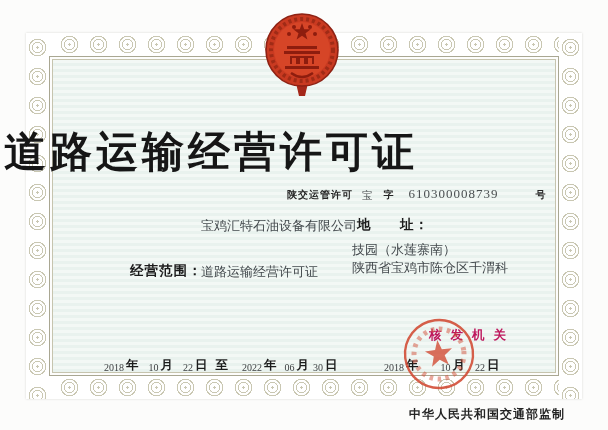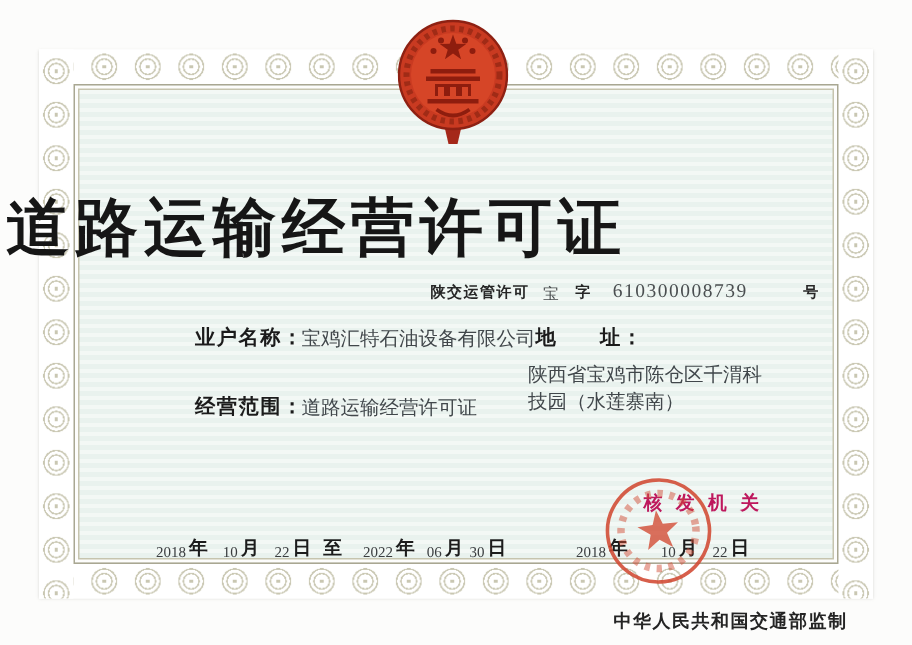--- a/index.html
+++ b/index.html
@@ -111,30 +111,29 @@
   <div class="title2">道路运输经营许可证</div>
 
   <div class="license-line">
     <span class="prefix">陕交运管许可</span>
     <span class="region">宝</span>
     <span class="zi">字</span>
     <span class="number">610300008739</span>
     <span class="suffix">号</span>
   </div>
 
-  <div class="field-label lbl-owner">业户名称：</div>
   <div class="field-value val-owner">宝鸡汇特石油设备有限公司</div>
 
   <div class="field-label lbl-addr">
     <span>地</span>
     <span>址：</span>
   </div>
   <div class="field-value val-addr">
+    <div>技园（水莲寨南）</div>
     <div>陕西省宝鸡市陈仓区千渭科</div>
-    <div>技园（水莲寨南）</div>
   </div>
 
   <div class="field-label lbl-scope">经营范围：</div>
   <div class="field-value val-scope">道路运输经营许可证</div>
 
   <div class="issuer-label">核发机关</div>
 
   <div class="date-row validity-row">
     <span class="num g16">2018</span>
     <span>年</span>

